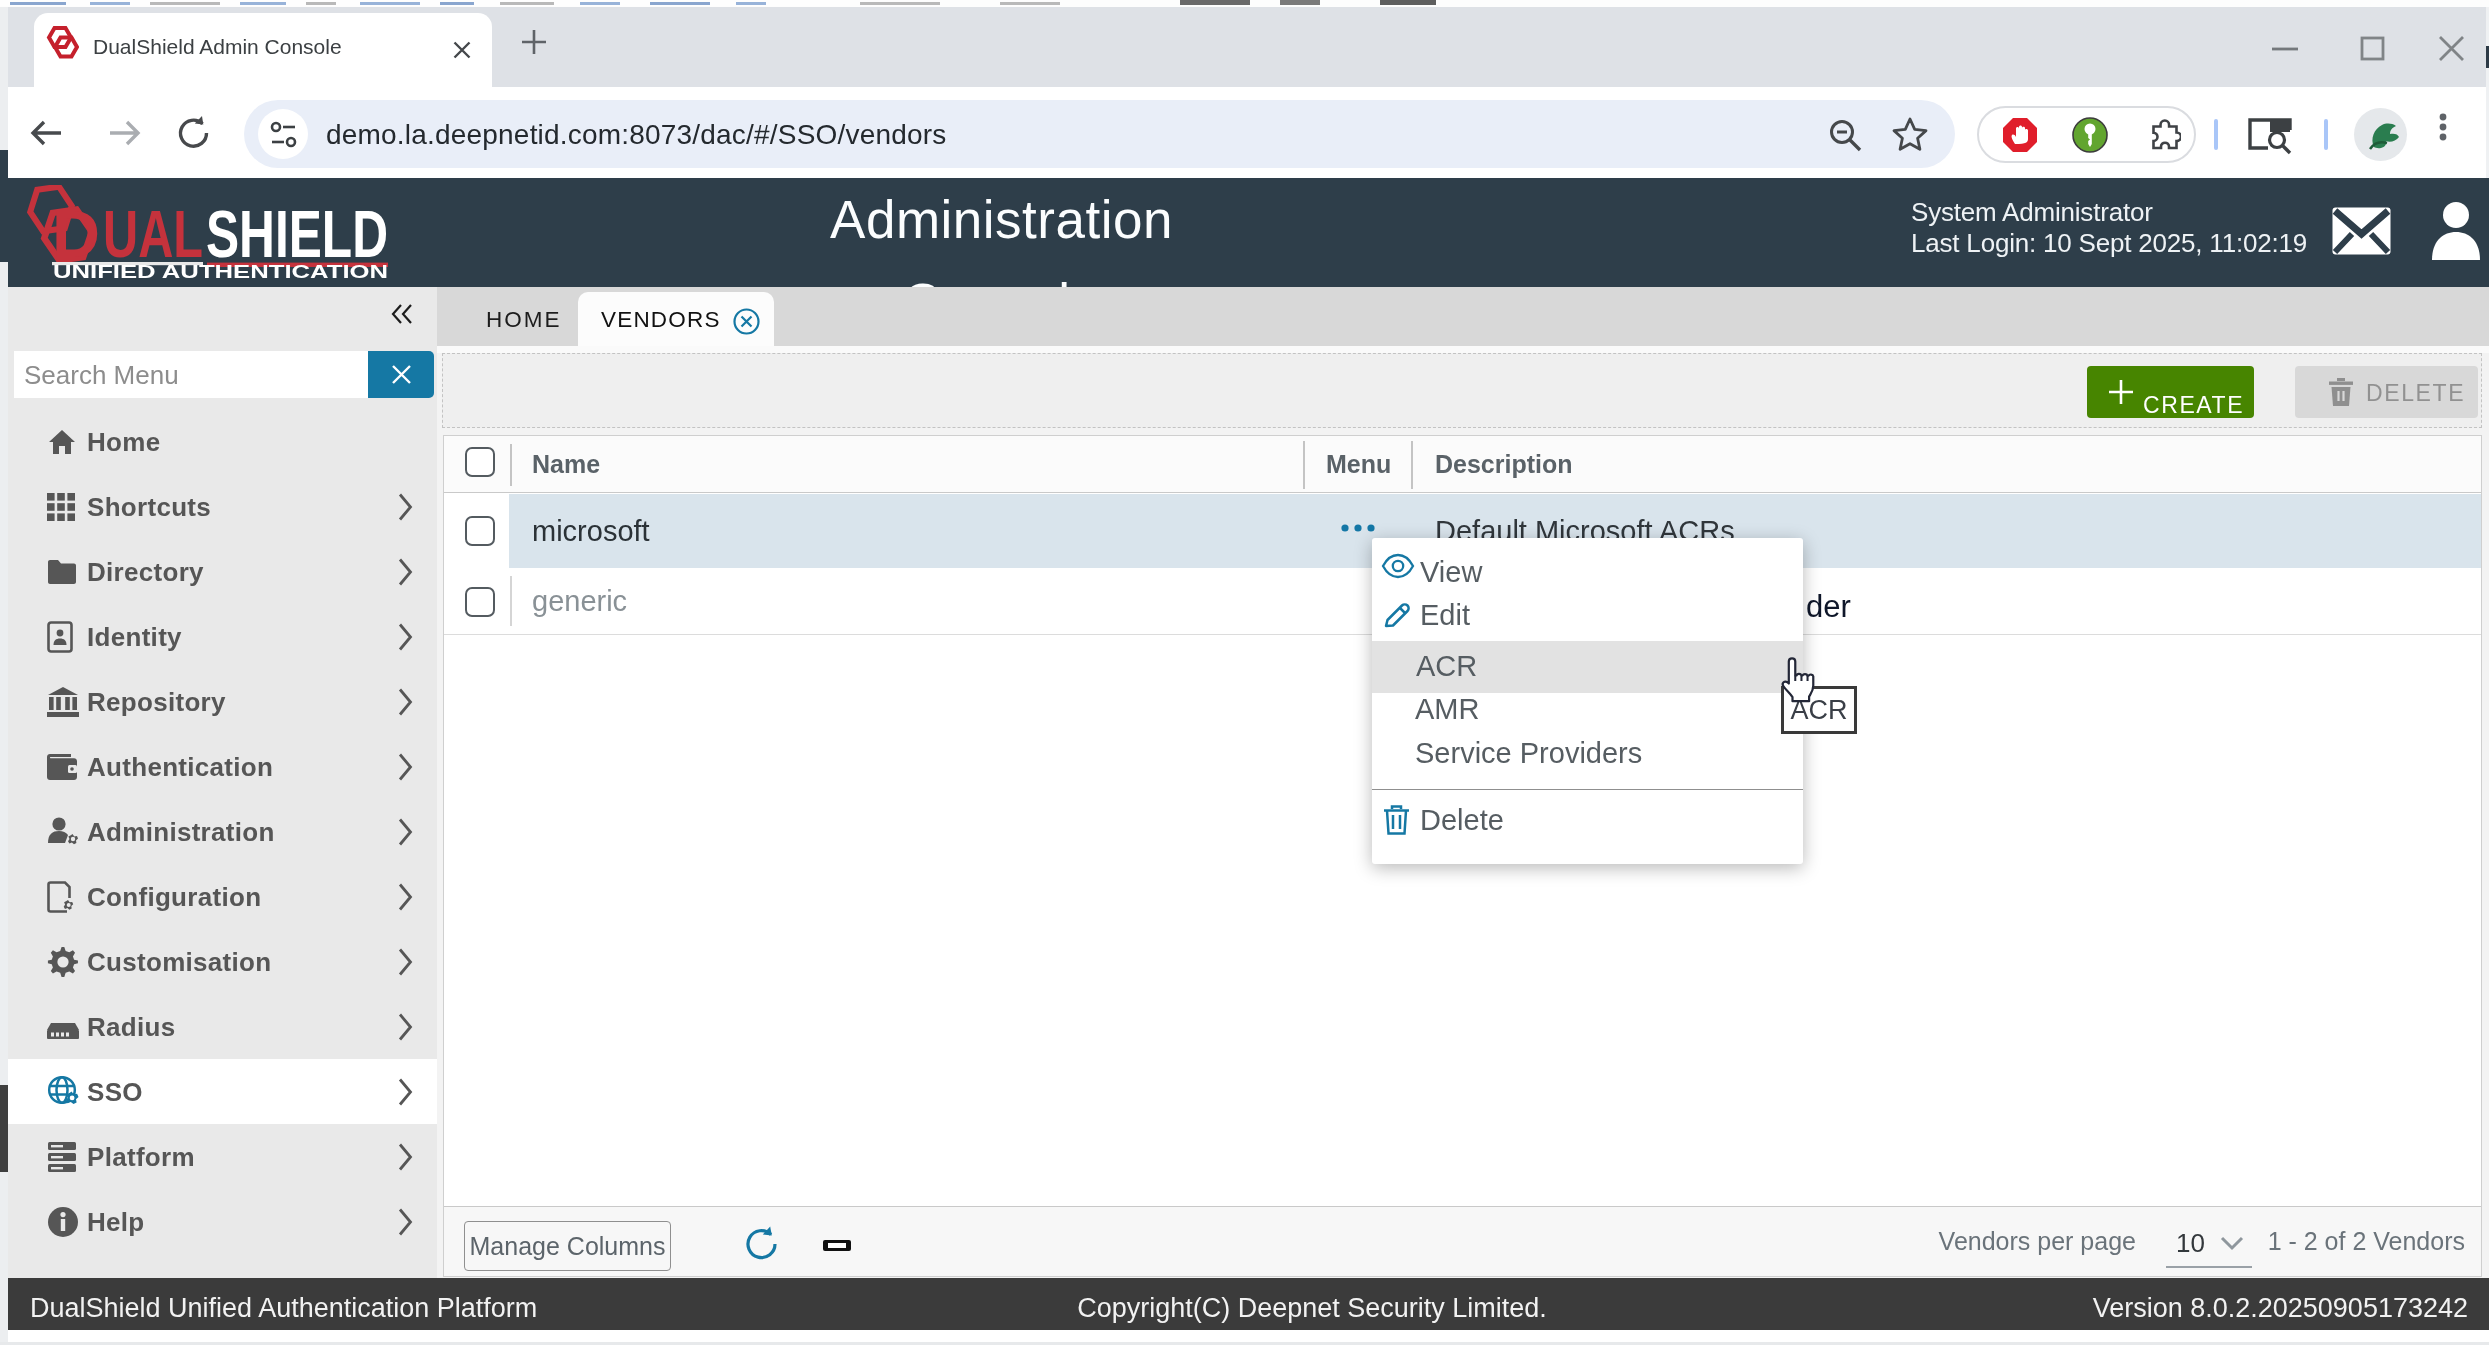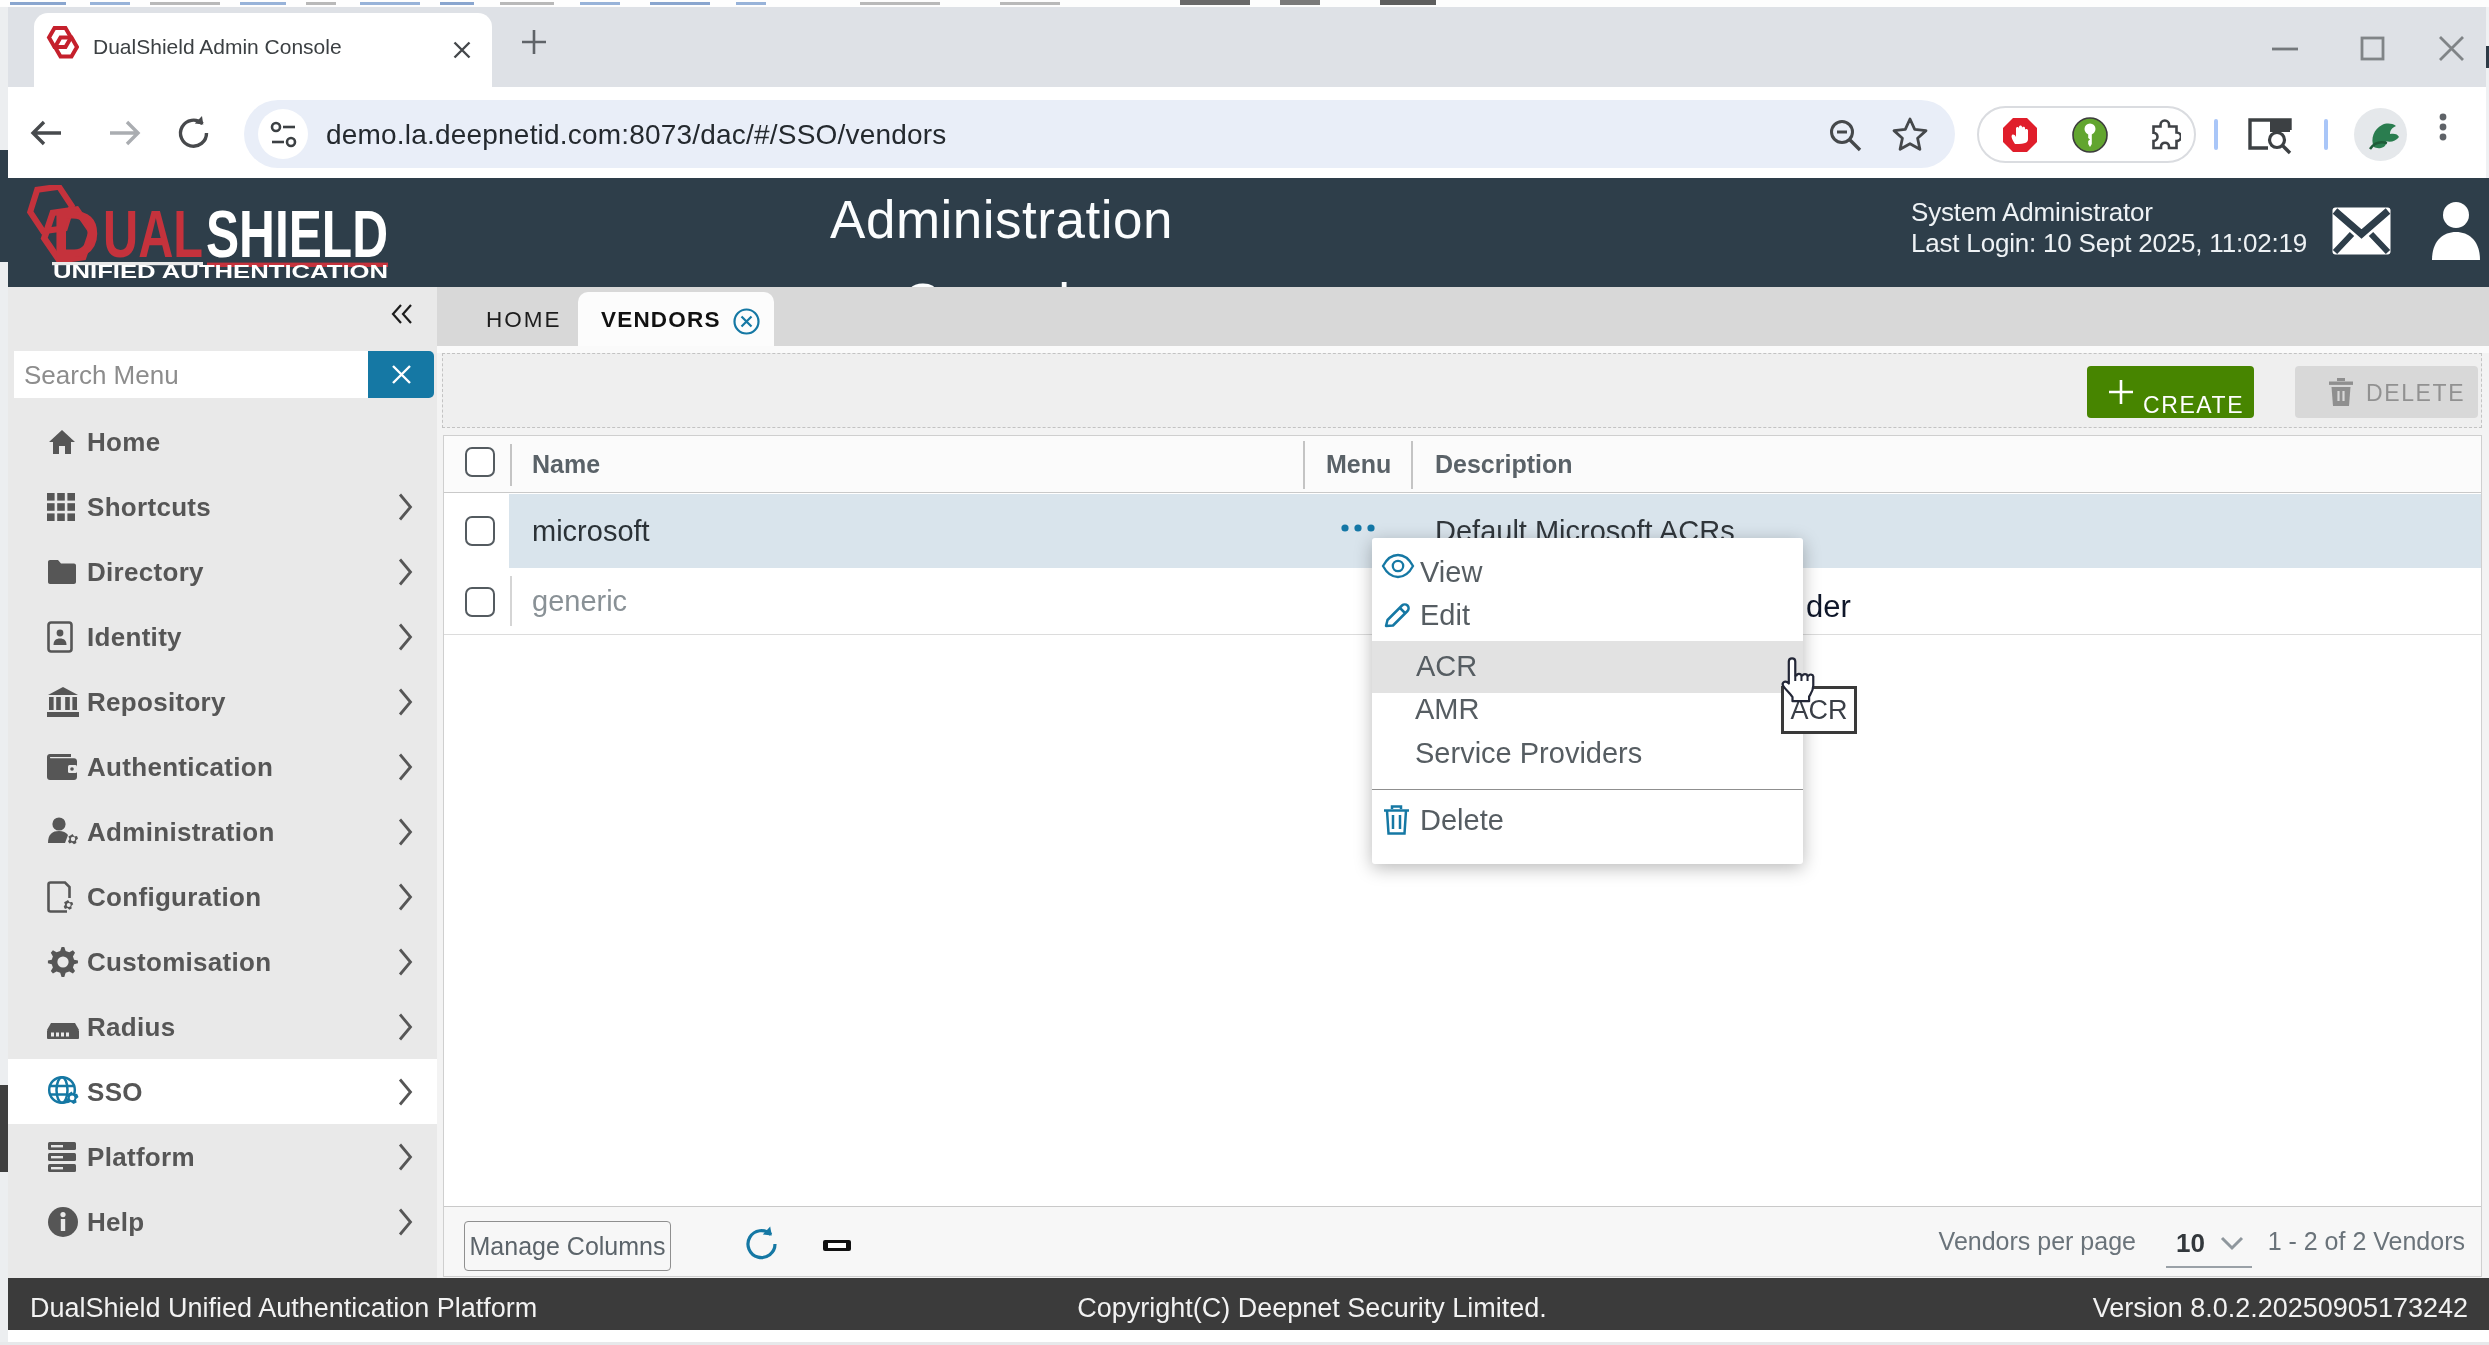--- a/index.html
+++ b/index.html
@@ -30,21 +30,21 @@
 #searchbtn{left:354px;top:0;width:66px;height:47px;background:#1578a4;border-radius:0 5px 5px 0;}
 .mitem{left:0;width:429px;height:65px;}
 .mico{left:39px;top:50%;transform:translateY(-50%);}
 .mtxt{left:79px;top:50%;transform:translateY(-50%);font-size:26px;font-weight:600;color:#565656;letter-spacing:0.3px;}
 .mchev{left:389px;top:50%;transform:translateY(-50%);}
 
 #content{left:437px;top:287px;width:2052px;height:991px;background:#f3f3f3;}
 #apptabs{left:0;top:0;width:2052px;height:59px;background:#d8d8d8;}
 #hometab{left:49px;top:5px;height:54px;line-height:56px;font-size:22.5px;letter-spacing:2px;color:#1d1d1d;}
 #vendtab{left:141px;top:5px;width:196px;height:54px;background:#fcfcfc;border-radius:10px 10px 0 0;}
-#vendtxt{left:23px;top:0;height:54px;line-height:56px;font-size:22.5px;letter-spacing:1.2px;color:#111;font-weight:700;}
+#vendtxt{left:23px;top:0;height:54px;line-height:56px;font-size:22.5px;letter-spacing:1.2px;color:#111;font-weight:400;}
 #gapband{left:0;top:59px;width:2052px;height:7px;background:#fafafa;}
 #dashbox{left:5px;top:66px;width:2040px;height:75px;background:#efefef;border:1px dashed #c3c3c3;}
 #createbtn{left:1644px;top:12px;width:167px;height:52px;background:#478500;border-radius:4px;color:#fff;}
 #deletebtn{left:1852px;top:12px;width:183px;height:52px;background:#d8d8d8;border-radius:4px;color:#919191;}
 #card{left:6px;top:148px;width:2039px;height:842px;background:#fff;border:1px solid #cfcfcf;}
 
 #thead{left:0;top:0;width:2037px;height:57px;background:#fbfbfb;border-bottom:1px solid #c9c9c9;}
 #row1{left:0;top:58px;width:2037px;height:74px;background:#fff;}
 #row1blue{left:65px;top:0;width:1972px;height:74px;background:#d9e4ec;}
 #row2{left:0;top:132px;width:2037px;height:67px;background:#fff;border-bottom:1px solid #dcdcdc;}
@@ -459,21 +459,21 @@
       </div>
       <svg class="a" style="left:299px;top:18px" width="38" height="38" viewBox="0 0 38 38">
         <path d="M32 19 A13.5 13.5 0 1 1 28 9.5" fill="none" stroke="#1578a4" stroke-width="3.2"></path>
         <path d="M27.2 1.5 L28.8 10.6 L19.8 9.4 Z" fill="#1578a4"></path>
       </svg>
       <div class="a" style="left:379px;top:33px;width:28px;height:11px;background:#111;border-radius:2px;">
         <div class="a" style="left:5px;top:3px;width:18px;height:5px;background:#fff;"></div>
       </div>
       <div class="a" style="right:345px;top:20px;font-size:25px;color:#6a737a;white-space:nowrap;">Vendors per page</div>
       <div class="a" style="left:1722px;top:0px;width:86px;height:61px;border-bottom:2px solid #9aa1a7;">
-        <div class="a" style="left:10px;top:21px;font-size:26px;color:#33383c;font-weight:bold;">10</div>
+        <div class="a" style="left:10px;top:21px;font-size:26px;color:#33383c;">10</div>
         <svg class="a" style="left:54px;top:29px" width="24" height="15" viewBox="0 0 24 15">
               <path d="M2 2 L12 12 L22 2" fill="none" stroke="#8f979d" stroke-width="3"></path>
             </svg>
       </div>
       <div class="a" style="right:16px;top:20px;font-size:25px;color:#6a737a;white-space:nowrap;">1 - 2 of 2 Vendors</div>
     </div>
   </div>
 </div>
 
 <div class="a" id="ctxmenu">

